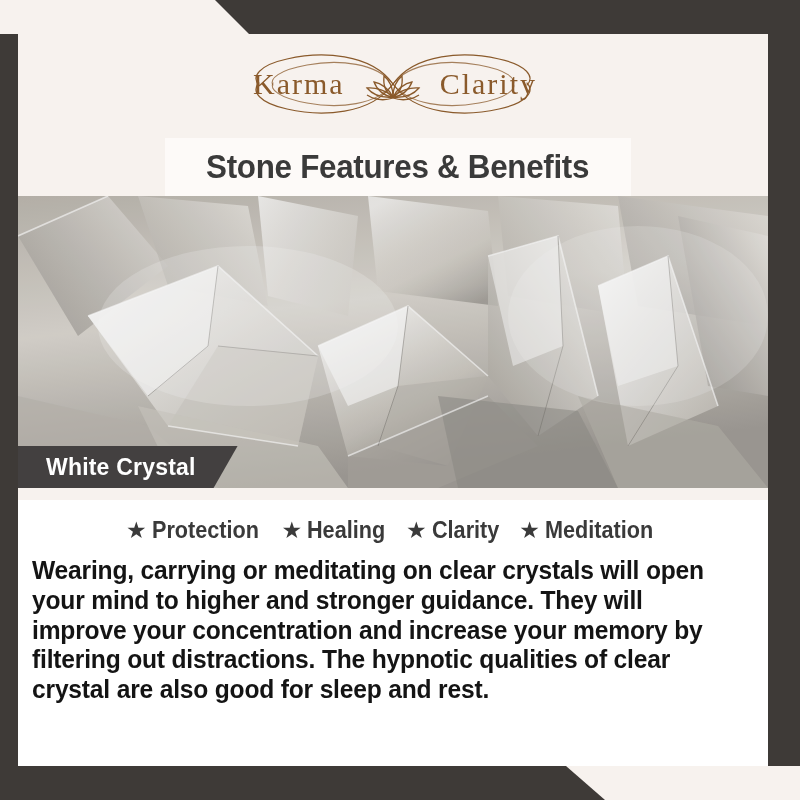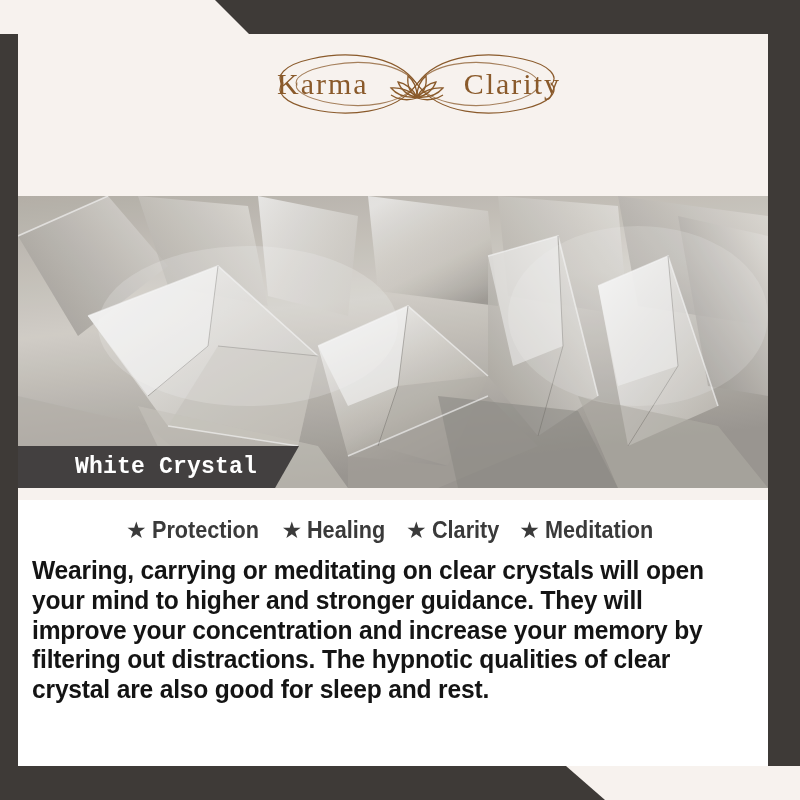--- a/index.html
+++ b/index.html
@@ -67,21 +67,20 @@
   
   .brand {
     position: absolute;
     left: 0;
     top: 2px;
     width: 750px;
     height: 96px;
     display: flex;
     align-items: center;
     justify-content: center;
-    margin-left: 24px;
   }
   .brand-mark {
     position: relative;
     width: 300px;
     height: 78px;
   }
   .brand-mark svg {
     position: absolute;
     inset: 0;
     width: 300px;
@@ -141,27 +140,26 @@
     height: 42px;
     padding-left: 28px;
     padding-right: 42px;
     background: #434040;
     display: flex;
     align-items: center;
     -webkit-clip-path: polygon(0 0, 100% 0, calc(100% - 24px) 100%, 0 100%);
     clip-path: polygon(0 0, 100% 0, calc(100% - 24px) 100%, 0 100%);
   }
   .stone-tag-label {
-    font-family: Liberation Mono, monospace;
+    font-family: Liberation Sans, sans-serif;
     font-size: 23px;
     font-weight: bold;
     color: #ffffff;
     letter-spacing: 0.2px;
     white-space: nowrap;
-    margin-left: 29px;
   }
 
   
   .body-panel {
     position: absolute;
     left: 0;
     top: 454px;
     width: 750px;
     height: 278px;
     background: #ffffff;
@@ -244,20 +242,23 @@
             <path d="M150 52 C 140 53, 130 50, 124 43 C 133 42, 144 46, 150 52 Z"></path>
             <path d="M150 52 C 160 53, 170 50, 176 43 C 167 42, 156 46, 150 52 Z"></path>
             <path d="M124 50 C 132 55, 141 56, 150 53 C 159 56, 168 55, 176 50"></path>
           </g>
         </svg>
         <span class="brand-word left">Karma</span>
         <span class="brand-word right">Clarity</span>
       </div>
     </div>
 
+    <div class="headline-band">
+      <div class="headline-text">Stone Features &amp; Benefits</div>
+    </div>
 
     <div class="photo">
       <svg class="photo-art" viewBox="0 0 750 292" preserveAspectRatio="none">
         <defs>
           <linearGradient id="bgq" x1="0" y1="0" x2="0.3" y2="1">
             <stop offset="0%" stop-color="#b9b4ac"></stop>
             <stop offset="45%" stop-color="#d8d4cd"></stop>
             <stop offset="100%" stop-color="#9e9a94"></stop>
           </linearGradient>
           <linearGradient id="f1" x1="0" y1="0" x2="1" y2="1">

